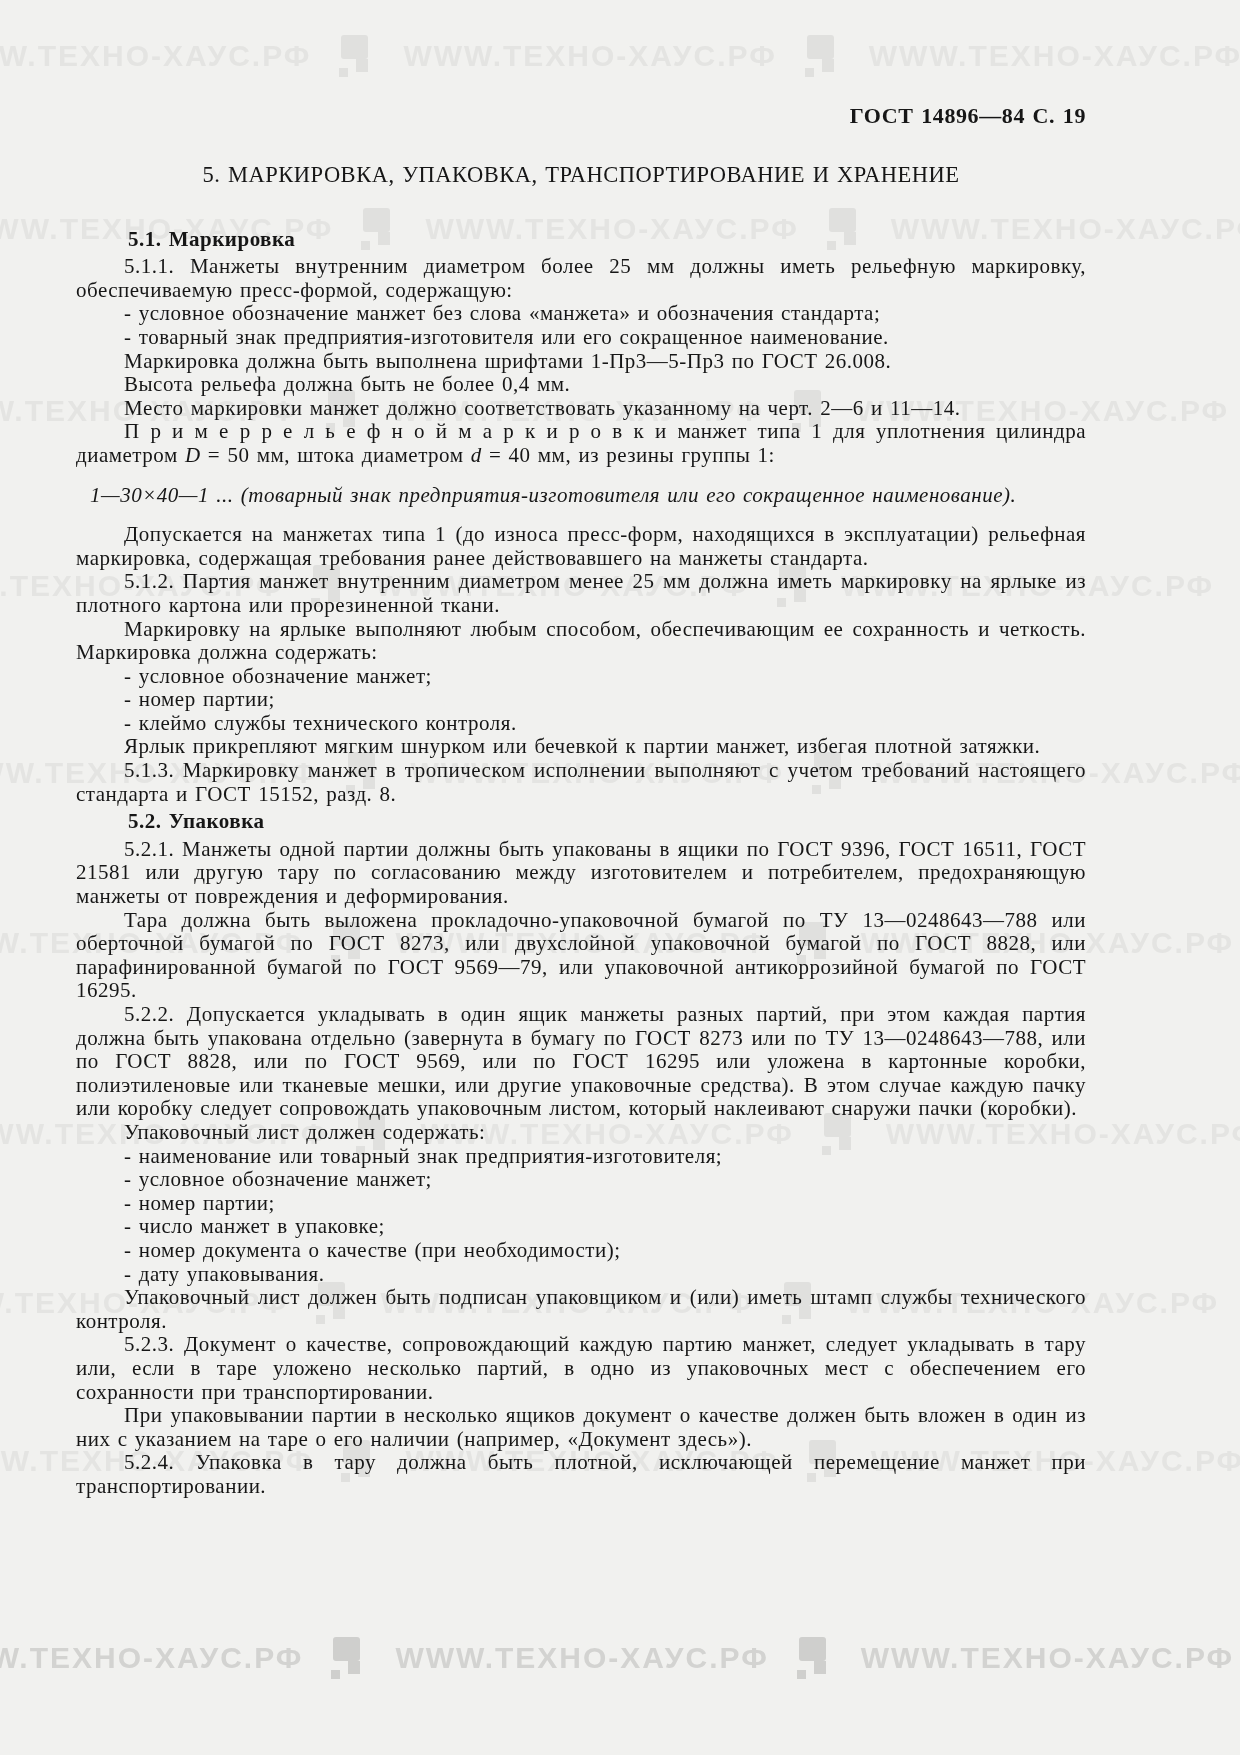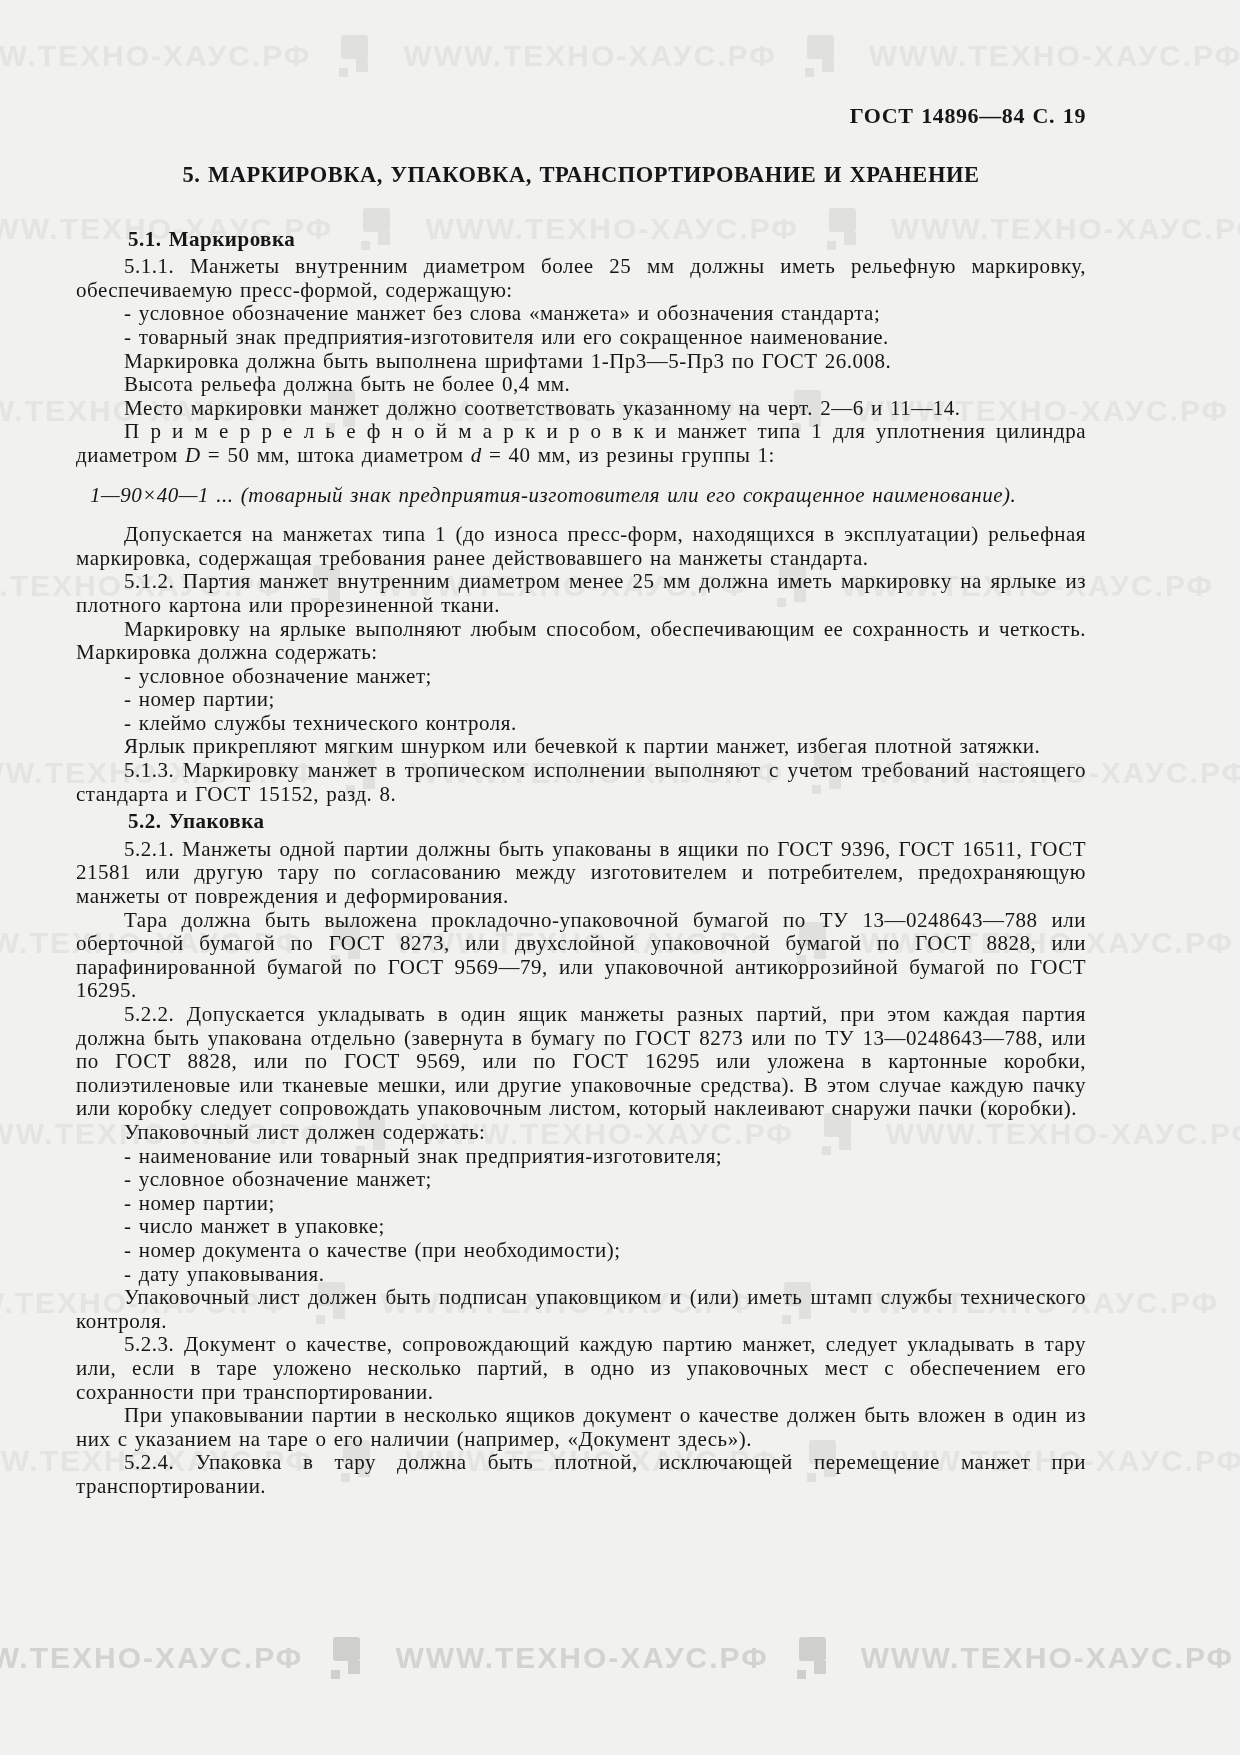--- a/index.html
+++ b/index.html
@@ -43,21 +43,21 @@
     margin:104px 0 0 0;
     text-align:right;
     font-weight:bold;
     font-size:22px;
     letter-spacing:0.6px;
   }
   .title {
     margin:34px 0 0 0;
     text-align:center;
     font-size:22.5px;
-    font-weight:bold;
+    font-weight:normal;
     letter-spacing:0.5px;
     line-height:26px;
   }
   .subheading {
     margin:4px; font-weight:bold; text-indent:48px;
   }
   .subheading.first { margin-top:40px; }
   .para {
     margin:0;
     text-indent:48px;
@@ -297,21 +297,21 @@
     <p class="subheading first">5.1. Маркировка</p>
     <p class="para">5.1.1. Манжеты внутренним диаметром более 25 мм должны иметь рельефную маркировку, обеспечиваемую пресс-формой, содержащую:</p>
     <p class="para">- условное обозначение манжет без слова «манжета» и обозначения стандарта;</p>
     <p class="para">- товарный знак предприятия-изготовителя или его сокращенное наименование.</p>
     <p class="para">Маркировка должна быть выполнена шрифтами 1-Пр3—5-Пр3 по ГОСТ 26.008.</p>
     <p class="para">Высота рельефа должна быть не более 0,4 мм.</p>
     <p class="para">Место маркировки манжет должно соответствовать указанному на черт. 2—6 и 11—14.</p>
 
     <p class="para"><span>П р и м е р   р е л ь е ф н о й   м а р к и р о в к и  манжет типа 1 для уплотнения цилиндра диаметром </span><span class="italic">D</span><span> = 50 мм, штока диаметром </span><span class="italic">d</span><span> = 40 мм, из резины группы 1:</span></p>
 
-    <p class="example">1—90×40—1 ... (товарный знак предприятия-изготовителя или его сокращенное наименование).</p>
+    <p class="example">1—30×40—1 ... (товарный знак предприятия-изготовителя или его сокращенное наименование).</p>
     <p class="para">Допускается на манжетах типа 1 (до износа пресс-форм, находящихся в эксплуатации) рельефная маркировка, содержащая требования ранее действовавшего на манжеты стандарта.</p>
     <p class="para">5.1.2. Партия манжет внутренним диаметром менее 25 мм должна иметь маркировку на ярлыке из плотного картона или прорезиненной ткани.</p>
     <p class="para">Маркировку на ярлыке выполняют любым способом, обеспечивающим ее сохранность и четкость. Маркировка должна содержать:</p>
     <p class="para">- условное обозначение манжет;</p>
     <p class="para">- номер партии;</p>
     <p class="para">- клеймо службы технического контроля.</p>
     <p class="para">Ярлык прикрепляют мягким шнурком или бечевкой к партии манжет, избегая плотной затяжки.</p>
     <p class="para">5.1.3. Маркировку манжет в тропическом исполнении выполняют с учетом требований настоящего стандарта и ГОСТ 15152, разд.  8.</p>
     <p class="subheading">5.2. Упаковка</p>
     <p class="para">5.2.1. Манжеты одной партии должны быть упакованы в ящики по ГОСТ 9396, ГОСТ 16511, ГОСТ 21581 или другую тару по согласованию между изготовителем и потребителем, предохраняющую манжеты от повреждения и деформирования.</p>

